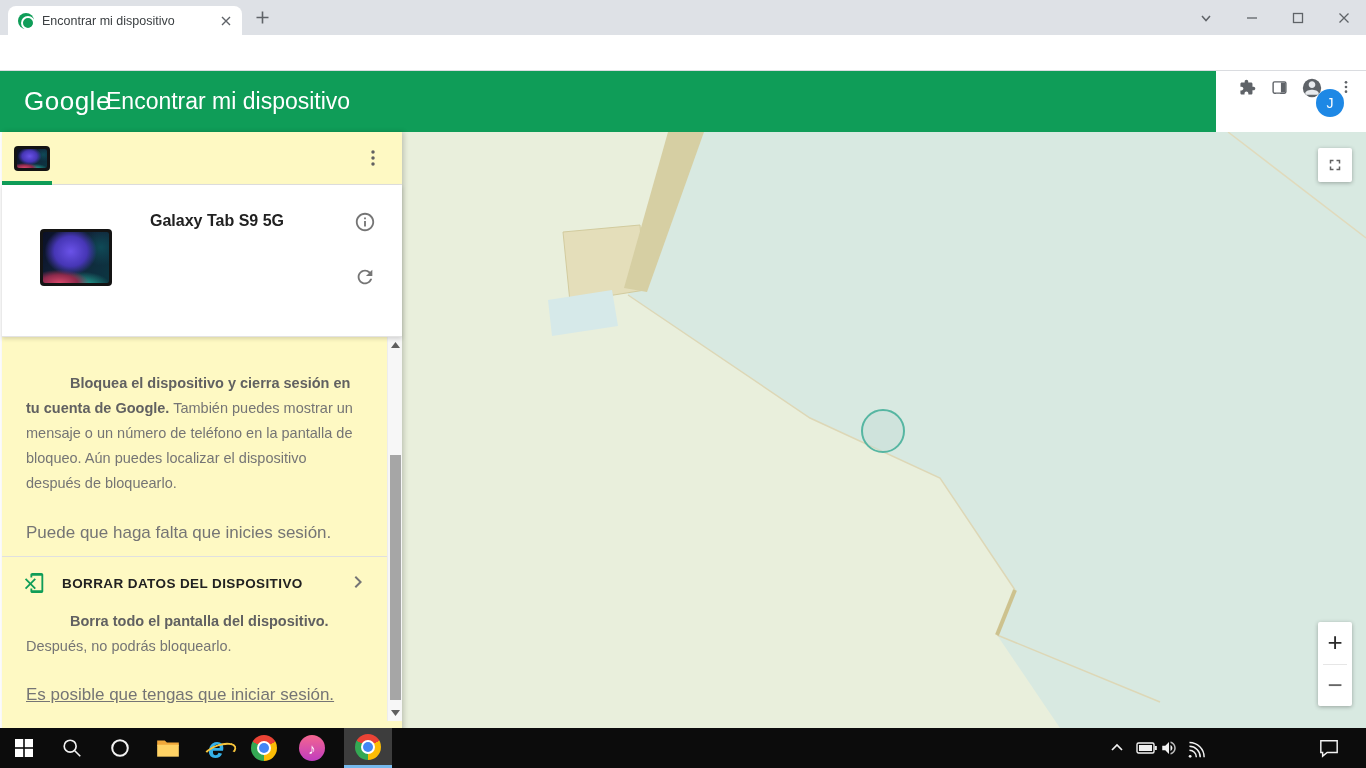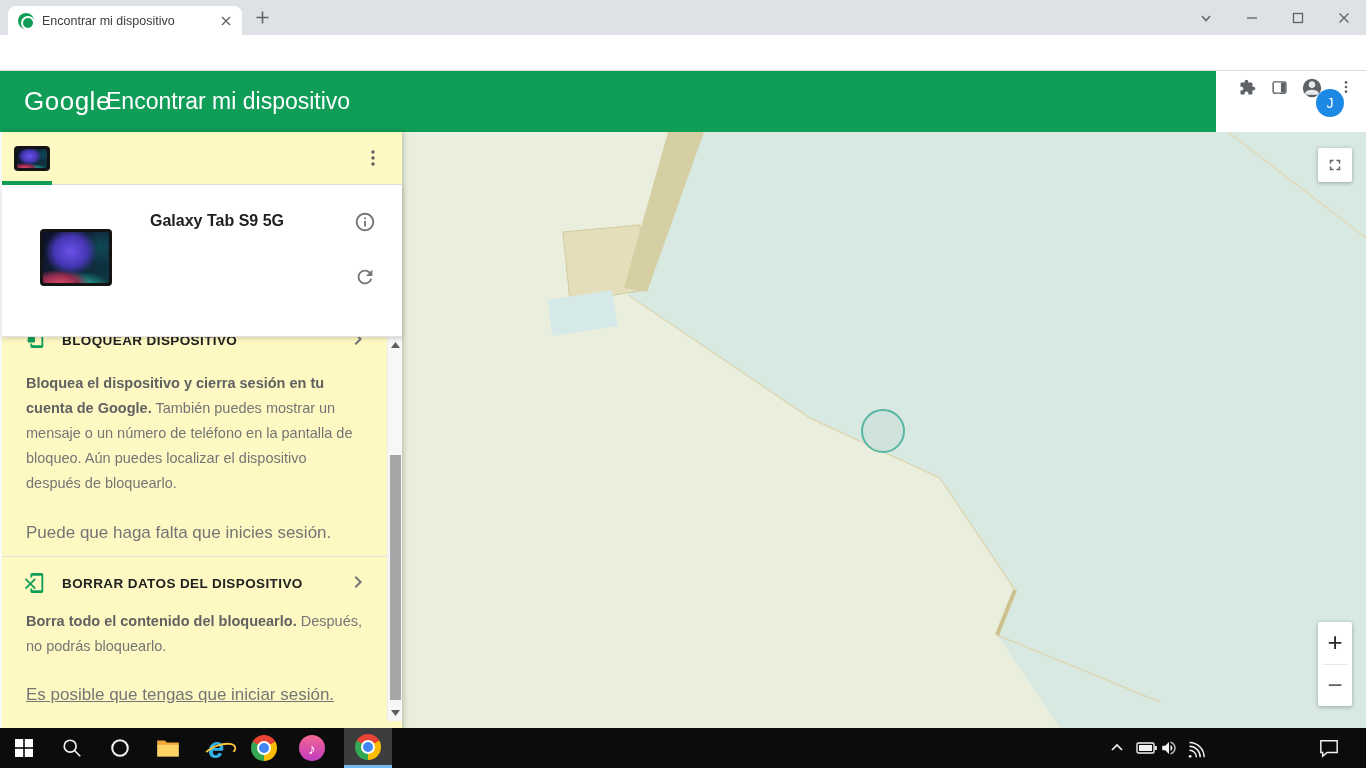--- a/index.html
+++ b/index.html
@@ -50,21 +50,21 @@
       radial-gradient(60% 35% at 25% 100%, #d8486b 0%, #8d2a4c 45%, rgba(60,10,30,0) 75%),
       radial-gradient(70% 45% at 60% 105%, #27b4a0 0%, rgba(30,120,110,0) 60%),
       linear-gradient(125deg,#0b1027 0%, #12263b 55%, #0b3742 100%); }
   .devcard { position:absolute; left:0; top:53px; width:400px; height:152px; border-bottom:1px solid #e3e3e3; box-shadow:0 2px 4px rgba(0,0,0,.14); background:#fff; z-index:2; }
   .devname { position:absolute; left:100px; top:27px; width:230px; text-align:center; font-size:16px; font-weight:600; color:#212121; }
 
   .scrollarea { position:absolute; left:0; top:205px; width:400px; height:384px; overflow:hidden; }
   .secrow { position:absolute; left:0; width:400px; height:36px; }
   .sectitle { position:absolute; left:60px; font-size:13.5px; font-weight:700; letter-spacing:.4px; color:#212121; }
   .para { position:absolute; left:24px; width:336px; font-size:14.5px; line-height:25px; color:#757575; }
-  .para b { color:#616161; font-weight:700; }
+  .para b { color:#616161; font-weight:700;margin-left:44px; }
   .note { position:absolute; left:24px; font-size:17px; color:#757575; }
   .secdivider { position:absolute; left:0; width:400px; height:1px; background:#e0e0e0; }
 
   .sb { position:absolute; left:385px; top:205px; width:15px; height:384px; background:#f7f7f7; border-left:1px solid #ededed; }
   .sb-btn { position:absolute; left:0; width:15px; height:16px; display:flex; align-items:center; justify-content:center; }
   .sb-thumb { position:absolute; left:2px; top:118px; width:11px; height:245px; background:#a6a6a6; }
 
   
   .taskbar { position:absolute; left:0; top:728px; width:1366px; height:40px; background:#0c0c0c; }
   .tbslot { position:absolute; top:0; width:48px; height:40px; display:flex; align-items:center; justify-content:center; }
@@ -244,33 +244,20 @@
       </span>
       <span class="abs" style="left:352px; top:81px;">
         <svg width="22" height="22" viewBox="0 0 24 24">
             <path d="M17.65 6.35A7.95 7.95 0 0 0 12 4c-4.42 0-8 3.58-8 8s3.58 8 8 8c3.73 0 6.84-2.55 7.73-6h-2.08A5.99 5.99 0 0 1 12 18c-3.31 0-6-2.69-6-6s2.69-6 6-6c1.66 0 3.14.69 4.22 1.78L13 11h7V4l-2.35 2.35z" fill="#757575"></path>
           </svg>
       </span>
     </div>
 
     <div class="scrollarea">
 
-      <div class="secrow" style="top:-14px;">
-        <span class="abs" style="left:22px; top:4px;">
-          <svg width="22" height="22" viewBox="0 0 24 24">
-              <path d="M19 1H9c-1.1 0-2 .9-2 2v3h2V4h10v16H9v-2H7v3c0 1.1.9 2 2 2h10c1.1 0 2-.9 2-2V3c0-1.1-.9-2-2-2zM10.8 11V9.5C10.8 8.1 9.4 7 8 7S5.2 8.1 5.2 9.5V11c-.6 0-1.2.6-1.2 1.2v3.5c0 .7.6 1.3 1.2 1.3h5.5c.7 0 1.3-.6 1.3-1.2v-3.5c0-.7-.6-1.3-1.2-1.3zm-1.3 0h-3V9.5c0-.8.7-1.3 1.5-1.3s1.5.5 1.5 1.3V11z" fill="#0f9d58"></path>
-            </svg>
-        </span>
-        <span class="sectitle" style="top:10px;">BLOQUEAR DISPOSITIVO</span>
-        <span class="abs" style="left:344px; top:4px;">
-          <svg width="24" height="24" viewBox="0 0 24 24">
-              <path d="M8.59 16.59 13.17 12 8.59 7.41 10 6l6 6-6 6z" fill="#757575"></path>
-            </svg>
-        </span>
-      </div>
 
       <div class="para" style="top:34px;">
         <b>Bloquea el dispositivo y cierra sesión en tu cuenta de Google.</b><span> También puedes mostrar un mensaje o un número de teléfono en la pantalla de bloqueo. Aún puedes localizar el dispositivo después de bloquearlo.</span>
       </div>
 
       <div class="note" style="top:186px;">Puede que haga falta que inicies sesión.</div>
 
       <div class="secdivider" style="top:219px;"></div>
 
       <div class="secrow" style="top:233px;">
@@ -281,21 +268,21 @@
         </span>
         <span class="sectitle" style="top:6px;">BORRAR DATOS DEL DISPOSITIVO</span>
         <span class="abs" style="left:344px; top:0px;">
           <svg width="24" height="24" viewBox="0 0 24 24">
               <path d="M8.59 16.59 13.17 12 8.59 7.41 10 6l6 6-6 6z" fill="#757575"></path>
             </svg>
         </span>
       </div>
 
       <div class="para" style="top:272px;">
-        <b>Borra todo el contenido del bloquearlo.</b><span> Después, no podrás bloquearlo.</span>
+        <b>Borra todo el pantalla del dispositivo.</b><span> Después, no podrás bloquearlo.</span>
       </div>
 
       <div class="note" style="top:348px;text-decoration:underline;">Es posible que tengas que iniciar sesión.</div>
     </div>
 
     <div class="sb">
       <div class="sb-btn" style="top:0;">
         <svg width="9" height="6" viewBox="0 0 9 6">
             <polygon points="4.5,0 9,6 0,6" fill="#5f5f5f"></polygon>
           </svg>

